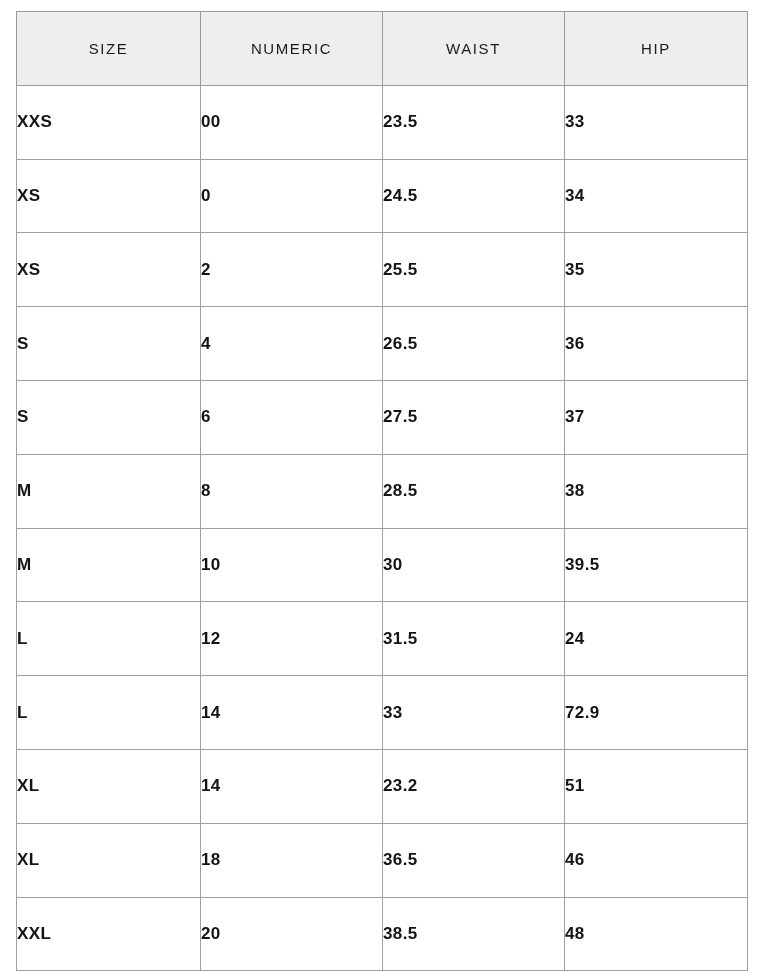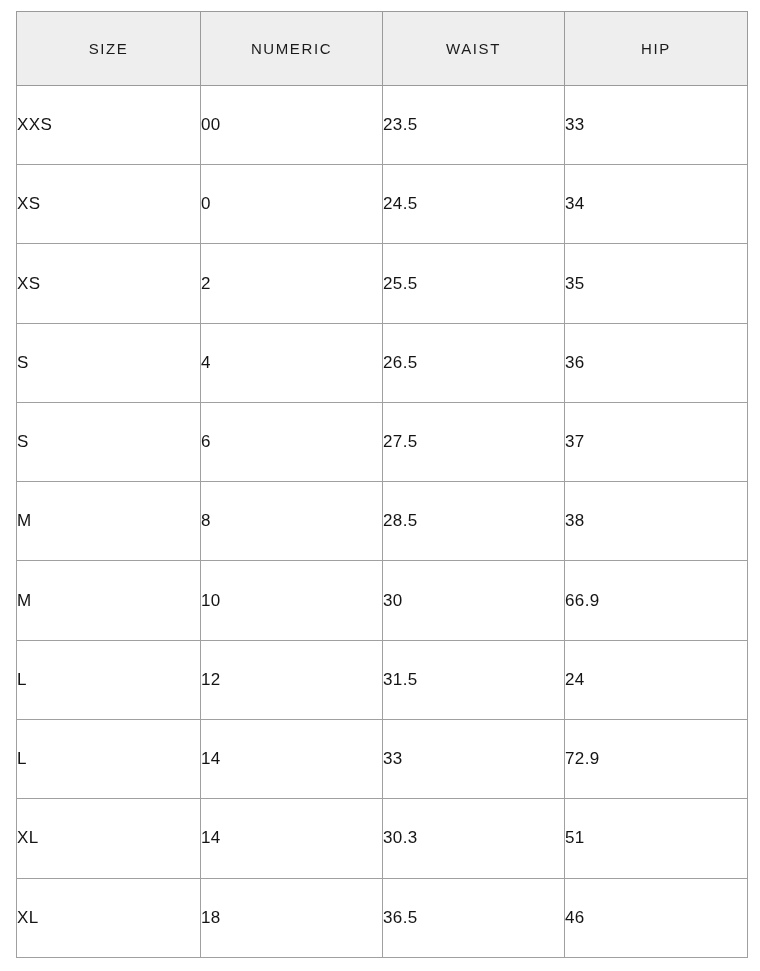--- a/index.html
+++ b/index.html
@@ -58,21 +58,21 @@
     font-weight: 500;
     letter-spacing: 1.6px;
     text-transform: uppercase;
     border-color: #9a9a9a;
   }
 
   table.size-chart tbody td {
     background: #ffffff;
     color: #141414;
     font-size: 17px;
-    font-weight: 400;
+    font-weight: 700;
     letter-spacing: 0.4px;
   }
 </style>
 </head>
 <body>
 
 <div class="page">
   <div class="size-chart-wrap">
     <table class="size-chart">
       <colgroup>
@@ -123,42 +123,48 @@
         <tr>
           <td>M</td>
           <td>8</td>
           <td>28.5</td>
           <td>38</td>
         </tr>
         <tr>
           <td>M</td>
           <td>10</td>
           <td>30</td>
-          <td>66.9</td>
+          <td>39.5</td>
         </tr>
         <tr>
           <td>L</td>
           <td>12</td>
           <td>31.5</td>
           <td>24</td>
         </tr>
         <tr>
           <td>L</td>
           <td>14</td>
           <td>33</td>
           <td>72.9</td>
         </tr>
         <tr>
           <td>XL</td>
           <td>14</td>
-          <td>30.3</td>
+          <td>23.2</td>
           <td>51</td>
         </tr>
         <tr>
           <td>XL</td>
           <td>18</td>
           <td>36.5</td>
           <td>46</td>
         </tr>
+        <tr>
+          <td>XXL</td>
+          <td>20</td>
+          <td>38.5</td>
+          <td>48</td>
+        </tr>
       </tbody>
     </table>
   </div>
 </div>
 
 </body></html>

